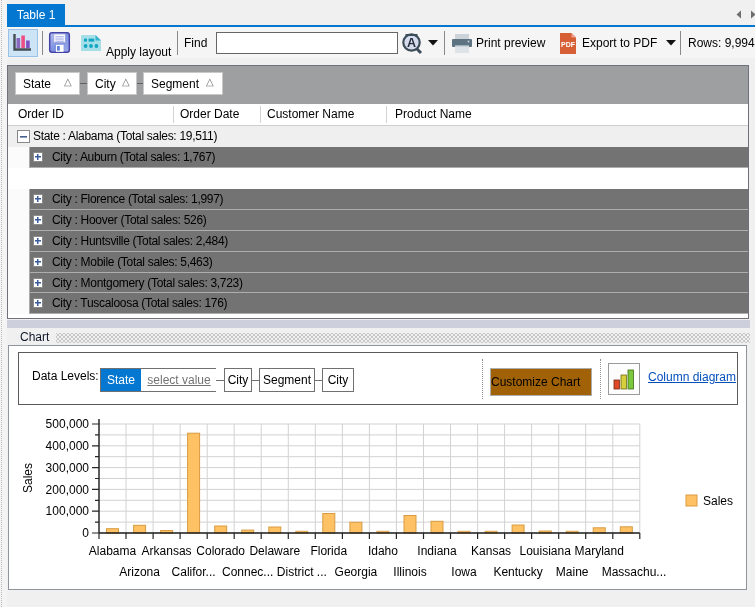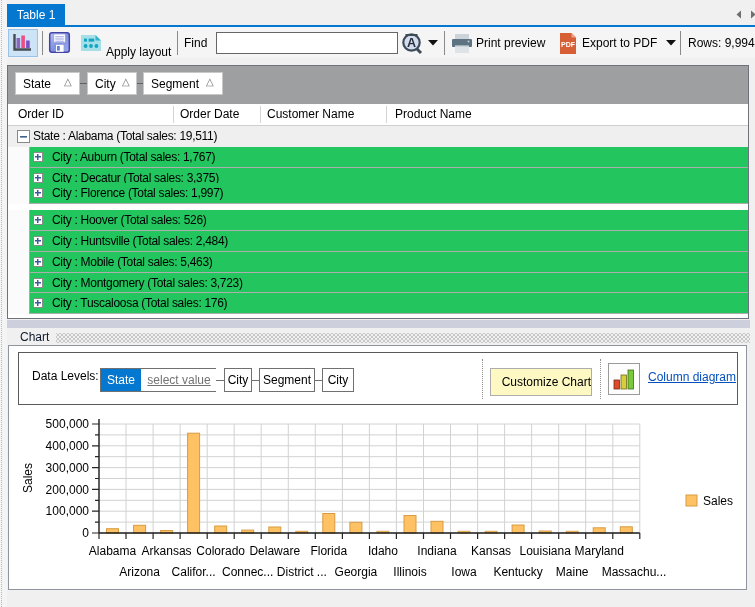--- a/index.html
+++ b/index.html
@@ -1,19 +1,19 @@
 <!DOCTYPE html>
 <html><head>
 <meta charset="utf-8">
 <style>
 * { margin:0; padding:0; box-sizing:border-box; }
 html,body { width:755px; height:607px; overflow:hidden; }
 body { font-family:"Liberation Sans", sans-serif; font-size:12px; color:#000; background:#f0f0f0; position:relative; }
 .abs { position:absolute; }
-.cityrow { position:absolute; left:0; width:740px; height:21px; background:#22c55e; border-bottom:1px solid #aeaeae; }
+.cityrow { position:absolute; left:0; width:740px; height:21px; background:#737373; border-bottom:1px solid #aeaeae; }
 .cityrow::before { content:""; position:absolute; left:0; top:0; width:21px; height:21px; background:#fbfbfb; border-right:1px solid #aaa; }
 .cityrow::after { content:""; position:absolute; left:25px; top:5px; width:8px; height:8px; border:1px solid #8a8a8a; background:linear-gradient(#3a5c9c,#3a5c9c) center/6px 1.5px no-repeat,linear-gradient(#3a5c9c,#3a5c9c) center/1.5px 6px no-repeat,#fff; }
 .cityrow span { position:absolute; left:44px; top:3px; letter-spacing:-0.3px; }
 </style>
 </head>
 <body>
 
 <div class="abs" style="left:0;top:0;width:7px;height:607px;background:#f4f4f4;border-right:0;"></div>
 <div class="abs" style="left:1px;top:0;width:0;height:607px;border-left:1px dotted #b8b8b8;"></div>
 
@@ -133,24 +133,21 @@
   <div class="abs" style="left:0;top:60px;width:740px;height:30px;background:#efefef;border-bottom:1px solid #aeaeae;">
     <svg class="abs" style="left:9px;top:4px;" width="13" height="13">
         <rect x="0.5" y="0.5" width="12" height="12" fill="#fff" stroke="#888"></rect>
         <rect x="3" y="6" width="7" height="1.6" fill="#44608c"></rect>
       </svg>
     <span class="abs" style="left:25px;top:3px;letter-spacing:-0.3px;">State : Alabama (Total sales: 19,511)</span>
   </div>
   <div class="cityrow" style="top:81px;">
       <span>City : Auburn (Total sales: 1,767)</span>
     </div>
-  <div class="cityrow" style="top:102px;">
-      <span>City : Decatur (Total sales: 3,375)</span>
-    </div>
-  <div class="cityrow" style="top:117px;">
+  <div class="cityrow" style="top:123px;">
       <span>City : Florence (Total sales: 1,997)</span>
     </div>
   <div class="cityrow" style="top:144px;">
       <span>City : Hoover (Total sales: 526)</span>
     </div>
   <div class="cityrow" style="top:165px;">
       <span>City : Huntsville (Total sales: 2,484)</span>
     </div>
   <div class="cityrow" style="top:186px;">
       <span>City : Mobile (Total sales: 5,463)</span>
@@ -231,21 +228,21 @@
     <div class="abs" style="left:0;top:0;width:40px;height:22px;background:#0477d1;color:#fff;text-align:center;line-height:22px;">State</div>
     <div class="abs" style="left:40px;top:0;width:76px;height:22px;background:#fff;text-align:center;line-height:22px;color:#737373;text-decoration:underline;">select value</div>
   </div>
   <div class="abs" style="left:197px;top:27px;width:8px;height:1px;background:#707070;"></div>
   <div class="abs" style="left:205px;top:15px;width:28px;height:24px;border:1px solid #707070;background:#fff;text-align:center;line-height:22px;">City</div>
   <div class="abs" style="left:233px;top:27px;width:7px;height:1px;background:#707070;"></div>
   <div class="abs" style="left:240px;top:15px;width:56px;height:24px;border:1px solid #707070;background:#fff;text-align:center;line-height:22px;">Segment</div>
   <div class="abs" style="left:296px;top:27px;width:7px;height:1px;background:#707070;"></div>
   <div class="abs" style="left:303px;top:15px;width:32px;height:24px;border:1px solid #707070;background:#fff;text-align:center;line-height:22px;">City</div>
   <div class="abs" style="left:463px;top:6px;width:1px;height:40px;border-left:1px dotted #8f8f8f;"></div>
-  <div class="abs" style="left:471px;top:15px;width:102px;height:28px;background:#fef9c3;border:1px solid #adadad;text-align:right;line-height:26px;">Customize Chart</div>
+  <div class="abs" style="left:471px;top:15px;width:102px;height:28px;background:#a16207;border:1px solid #adadad;text-align:left;line-height:26px;">Customize Chart</div>
   <div class="abs" style="left:581px;top:6px;width:1px;height:40px;border-left:1px dotted #8f8f8f;"></div>
   <div class="abs" style="left:589px;top:10px;width:32px;height:32px;background:#fdfdfd;border:1px solid #9a9a9a;">
     <svg class="abs" style="left:4px;top:4px;" width="22" height="22" viewBox="0 0 22 22">
       <rect x="1" y="12" width="5.5" height="9" fill="#dd4a2a" stroke="#7a2a14" stroke-width="0.8"></rect>
       <rect x="8" y="7" width="5.5" height="14" fill="#d6ce3a" stroke="#6f6a18" stroke-width="0.8"></rect>
       <rect x="15" y="2" width="5.5" height="19" fill="#7cc83c" stroke="#3e6d1a" stroke-width="0.8"></rect>
     </svg>
   </div>
   <div class="abs" style="left:629px;top:17px;color:#0550bd;text-decoration:underline;">Column diagram</div>
 </div>

